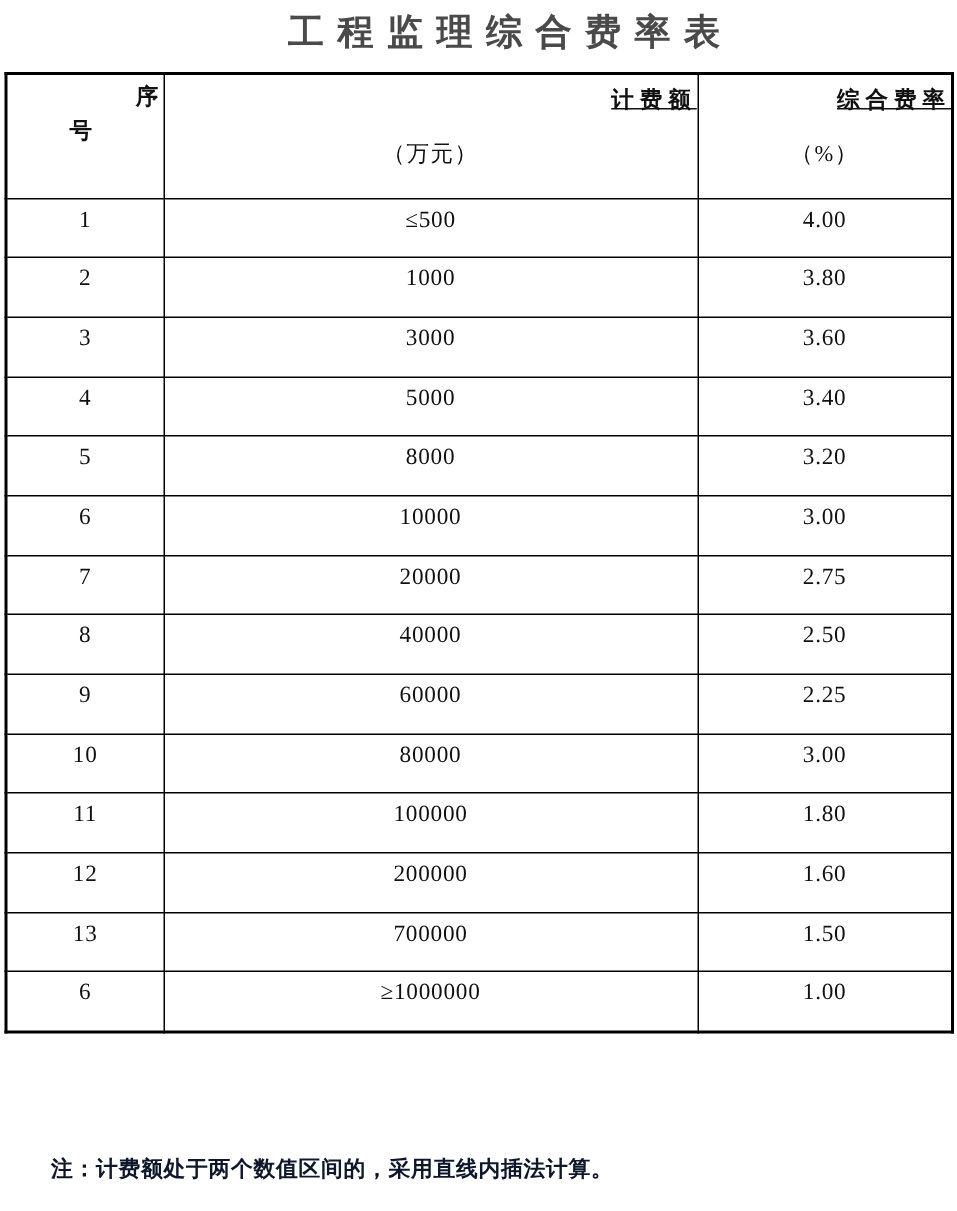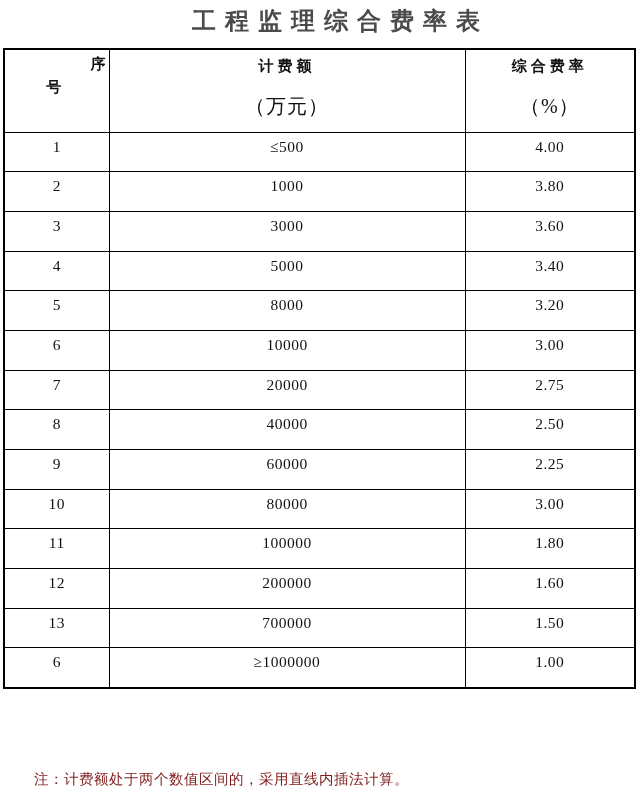--- a/index.html
+++ b/index.html
@@ -49,31 +49,32 @@
   .rate-table tbody tr { height: 39.7px; }
 
   
   .rate-table th {
     font-family: "Liberation Sans", sans-serif;
     font-weight: bold;
     font-size: 15px;
     color: #111111;
   }
   .hcell-line-main {
-    text-align: center;
+    text-align: right;
     padding-top: 7px;
     letter-spacing: 4px;
+    text-decoration: underline;
   }
   .hcell-line-sub {
     text-align: center;
     margin-top: 17px;
     font-weight: normal;
     font-family: "Liberation Serif", serif;
     letter-spacing: 1px;
-    font-size: 20px;
+    font-size: 15px;
   }
   .hcell-xu {
     text-align: right;
     padding: 5px 3px 0 0;
   }
   .hcell-hao {
     text-align: center;
     margin-top: 4px;
     transform: translateX(-3px);
   }
@@ -87,23 +88,23 @@
     letter-spacing: 0.5px;
     color: #111111;
   }
 
   .doc-note {
     position: absolute;
     top: 770px;
     left: 34px;
     font-family: "Liberation Sans", sans-serif;
     font-size: 14.5px;
-    font-weight: normal;
+    font-weight: bold;
     letter-spacing: 0.5px;
-    color: #7f1d1d;
+    color: #0f172a;
     white-space: nowrap;
   }
 </style>
 </head>
 <body>
 
 <div class="doc-title">工程监理综合费率表</div>
 
 <table class="rate-table">
   <colgroup>

